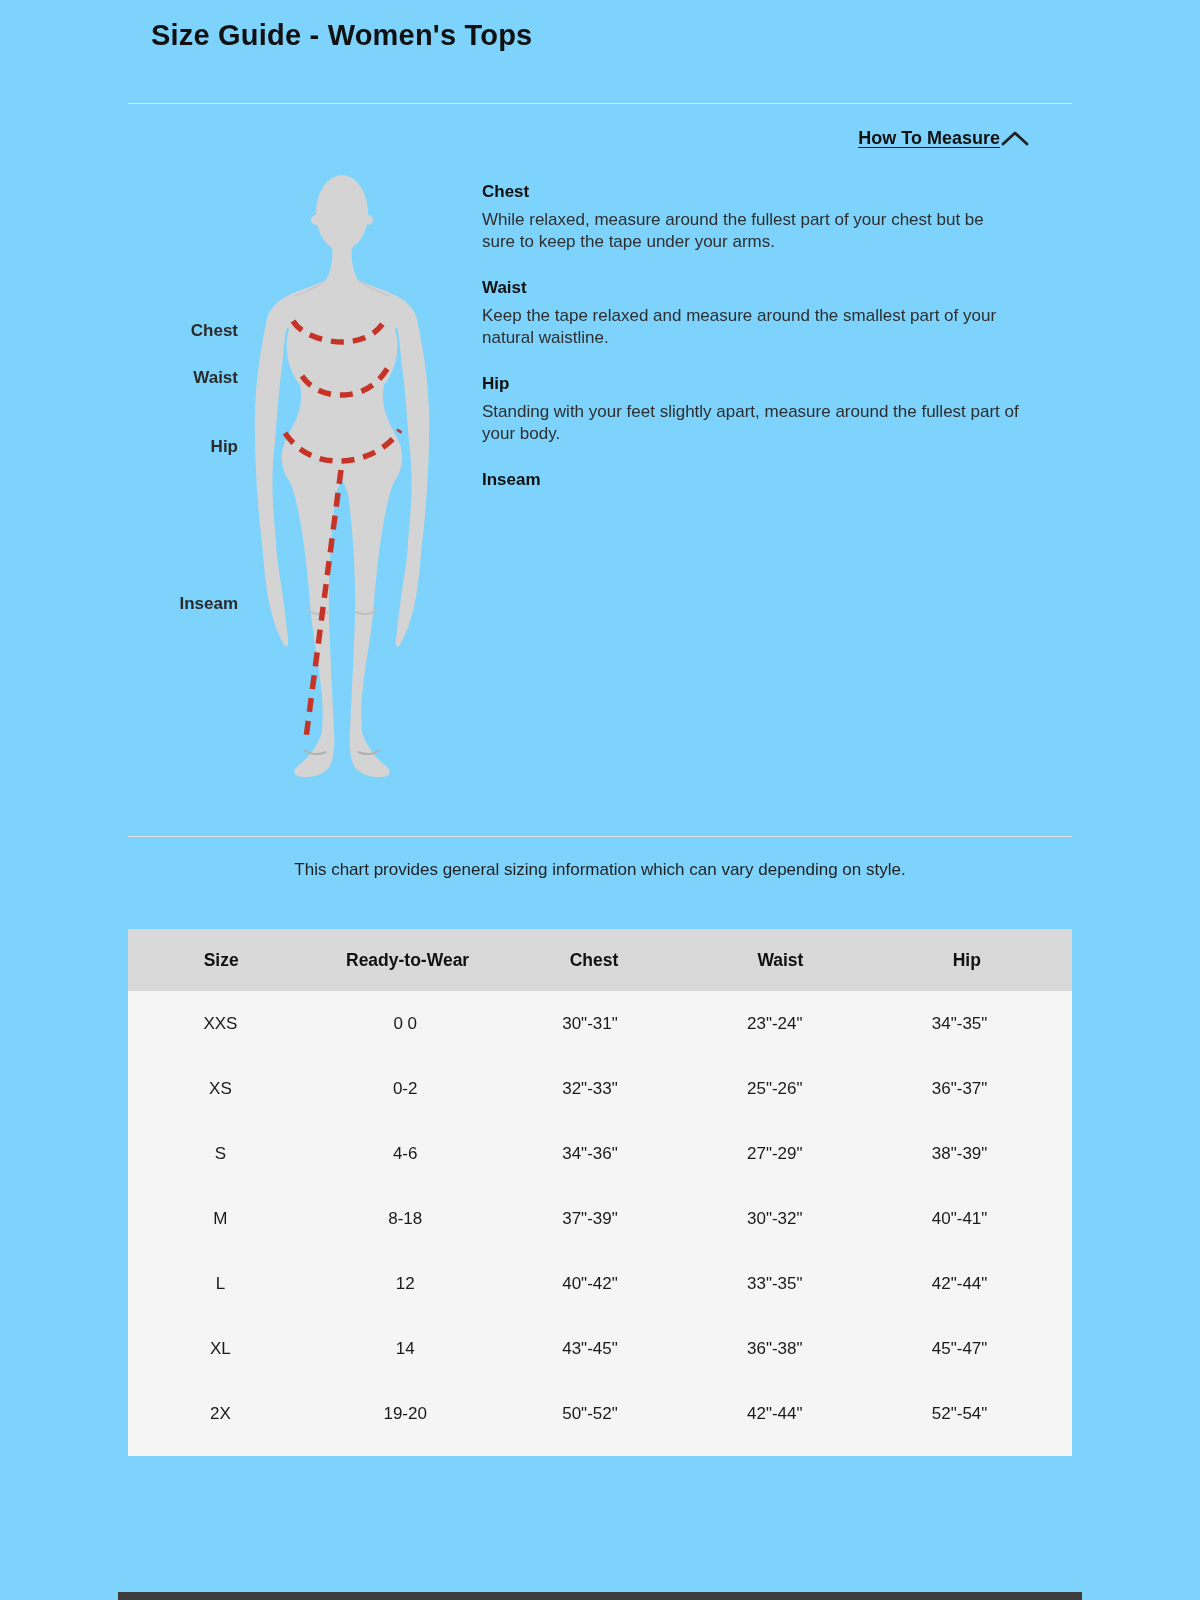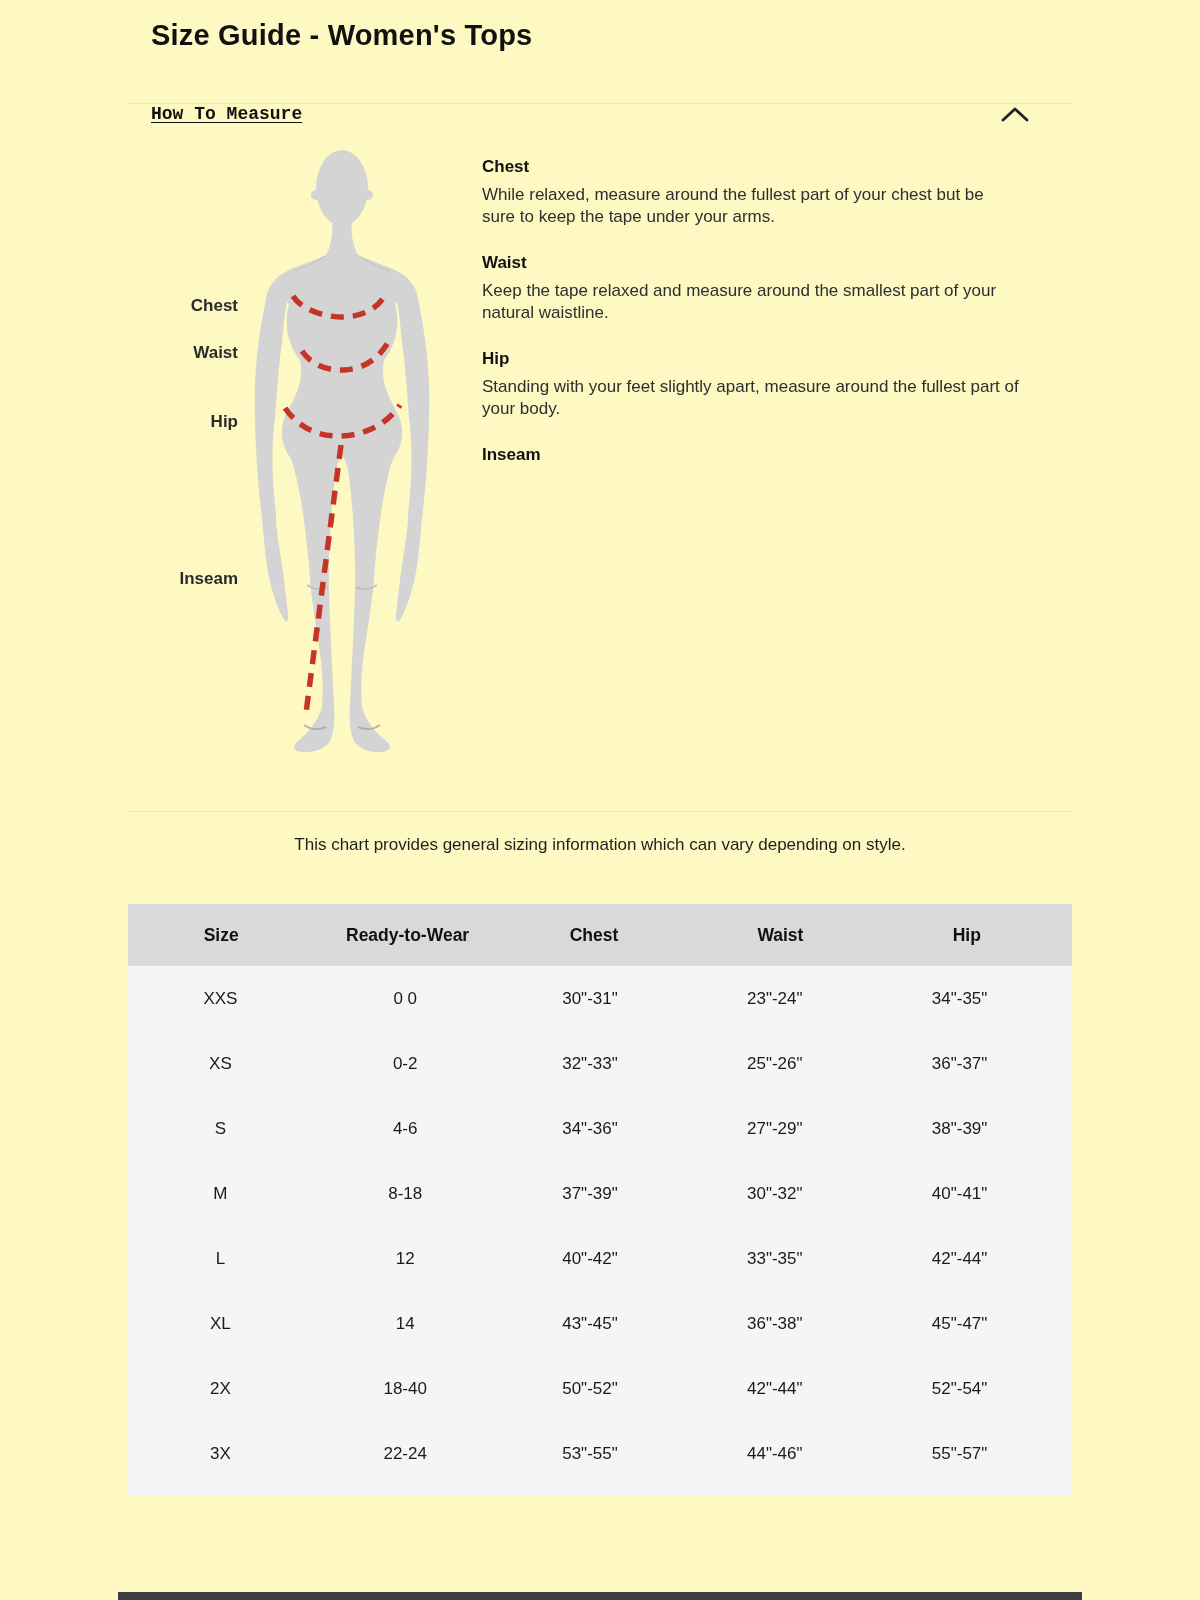--- a/index.html
+++ b/index.html
@@ -1,35 +1,34 @@
 <!DOCTYPE html>
 <html><head>
 <meta charset="utf-8">
 <style>
   html,body { margin:0; padding:0; background:#fff; }
   .page {
     position:relative; width:1200px; height:1600px; margin:0 auto;
-    background:#fef9c3; color:#1a1a1a; overflow:hidden;
+    background:#7dd3fc; color:#1a1a1a; overflow:hidden;
     font-family:"Liberation Sans", sans-serif;
   }
   .inner { width:944px; margin:0 auto; position:relative; }
 
   h1.title {
     margin:0; padding:18px 0 0 23px;
     font-size:29px; line-height:34px; font-weight:bold; color:#111;
     letter-spacing:.2px;
   }
   .divider { border:none; border-top:1px solid #e3e3e3; margin:0; }
   .divider.d1 { margin-top:51px; }
 
   .howto-row {
-    padding:0 42px 0 23px;
-    display:flex; align-items:center; justify-content:space-between;
+    margin-top:24px; padding:0 42px 0 23px;
+    display:flex; align-items:center; justify-content:flex-end;
     cursor:pointer;
-    font-family:Liberation Mono, monospace;
   }
   .howto-title {
     font-size:18px; font-weight:bold; color:#111;
     text-decoration:underline; text-underline-offset:3px;
   }
   .chevron { display:flex; align-items:center; }
 
   .measure-section { position:relative; height:678px; margin-top:9px; }
   .figure-svg { position:absolute; left:94px; top:14px; }
   .fig-label {
@@ -222,32 +221,25 @@
     <div class="td">XL</div>
     <div class="td">14</div>
     <div class="td">43"-45"</div>
     <div class="td">36"-38"</div>
     <div class="td">45"-47"</div>
   </div>
 
 
   <div class="tr">
     <div class="td">2X</div>
-    <div class="td">18-40</div>
+    <div class="td">19-20</div>
     <div class="td">50"-52"</div>
     <div class="td">42"-44"</div>
     <div class="td">52"-54"</div>
   </div>
 
-  <div class="tr">
-    <div class="td">3X</div>
-    <div class="td">22-24</div>
-    <div class="td">53"-55"</div>
-    <div class="td">44"-46"</div>
-    <div class="td">55"-57"</div>
-  </div>
 </div>
     </div>
 
   </div>
 
   <div class="footer-edge"></div>
 </div>
 
 </body></html>

